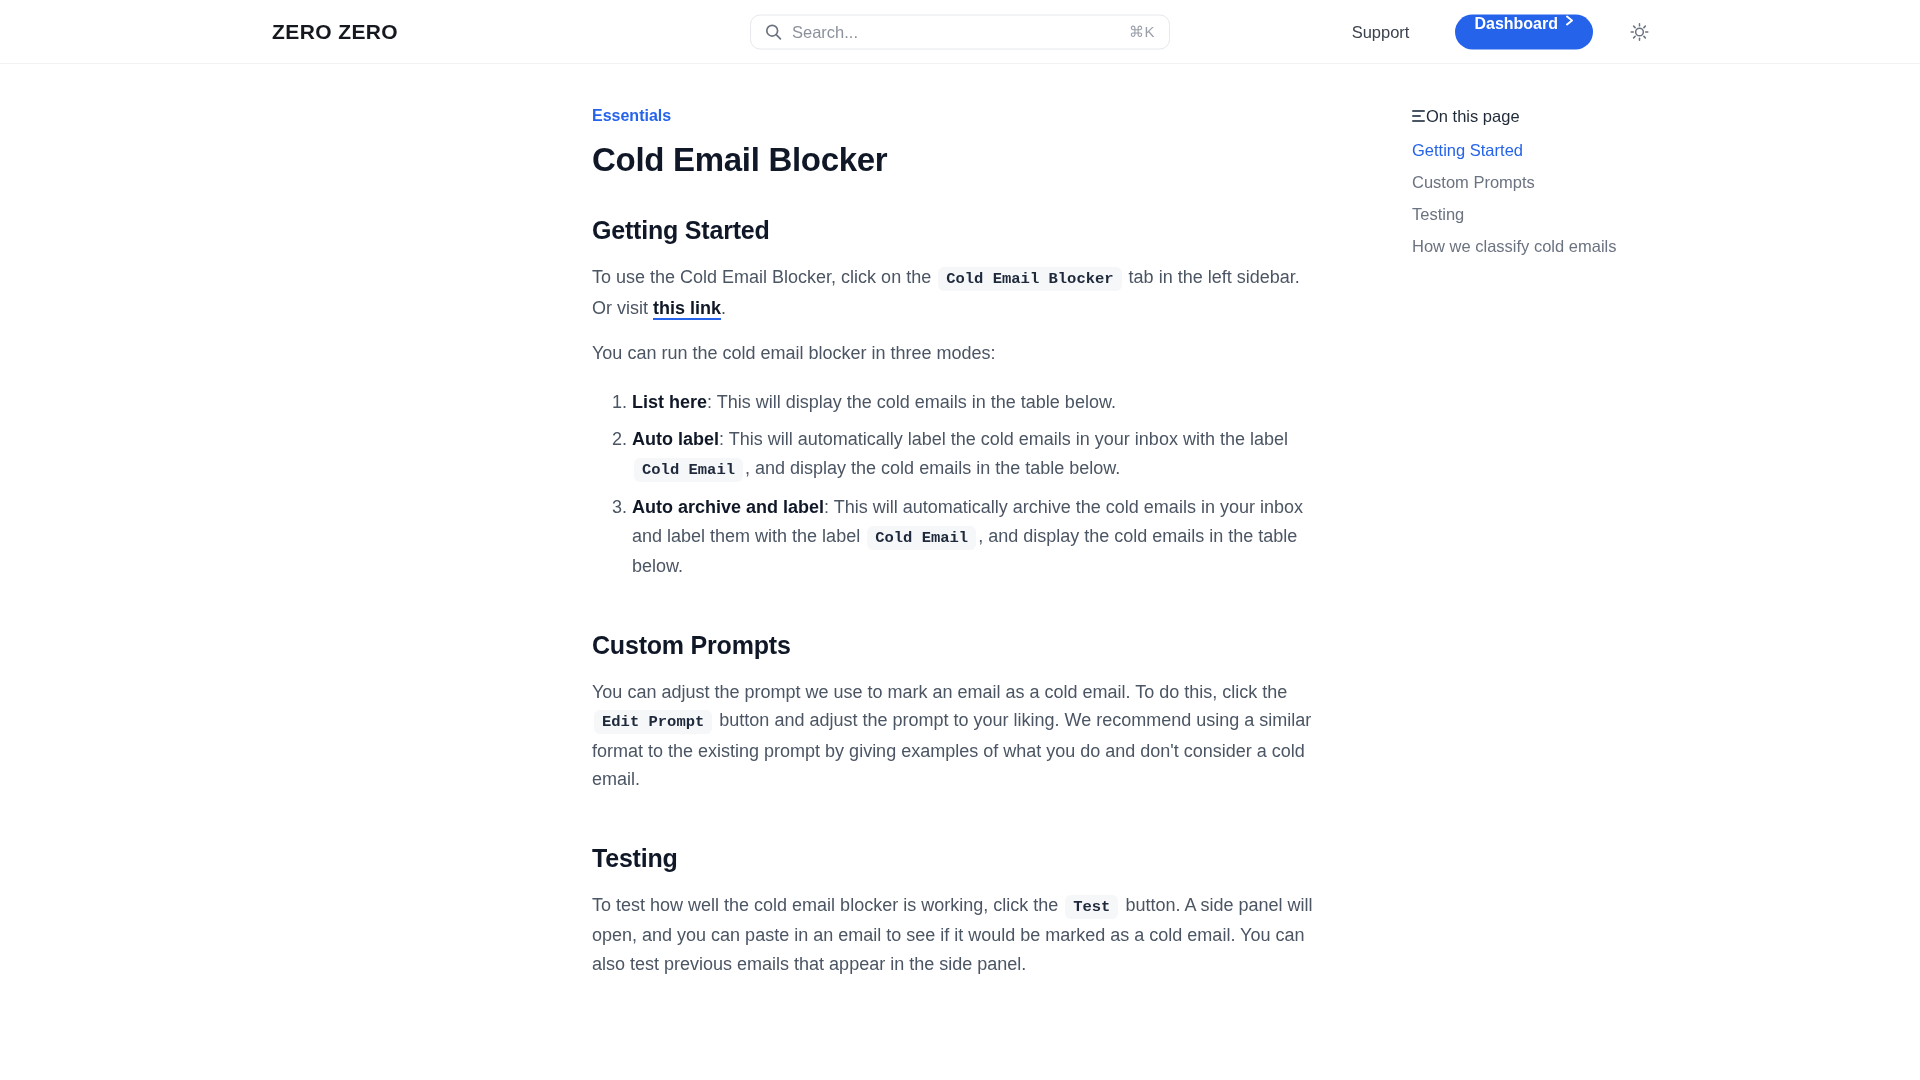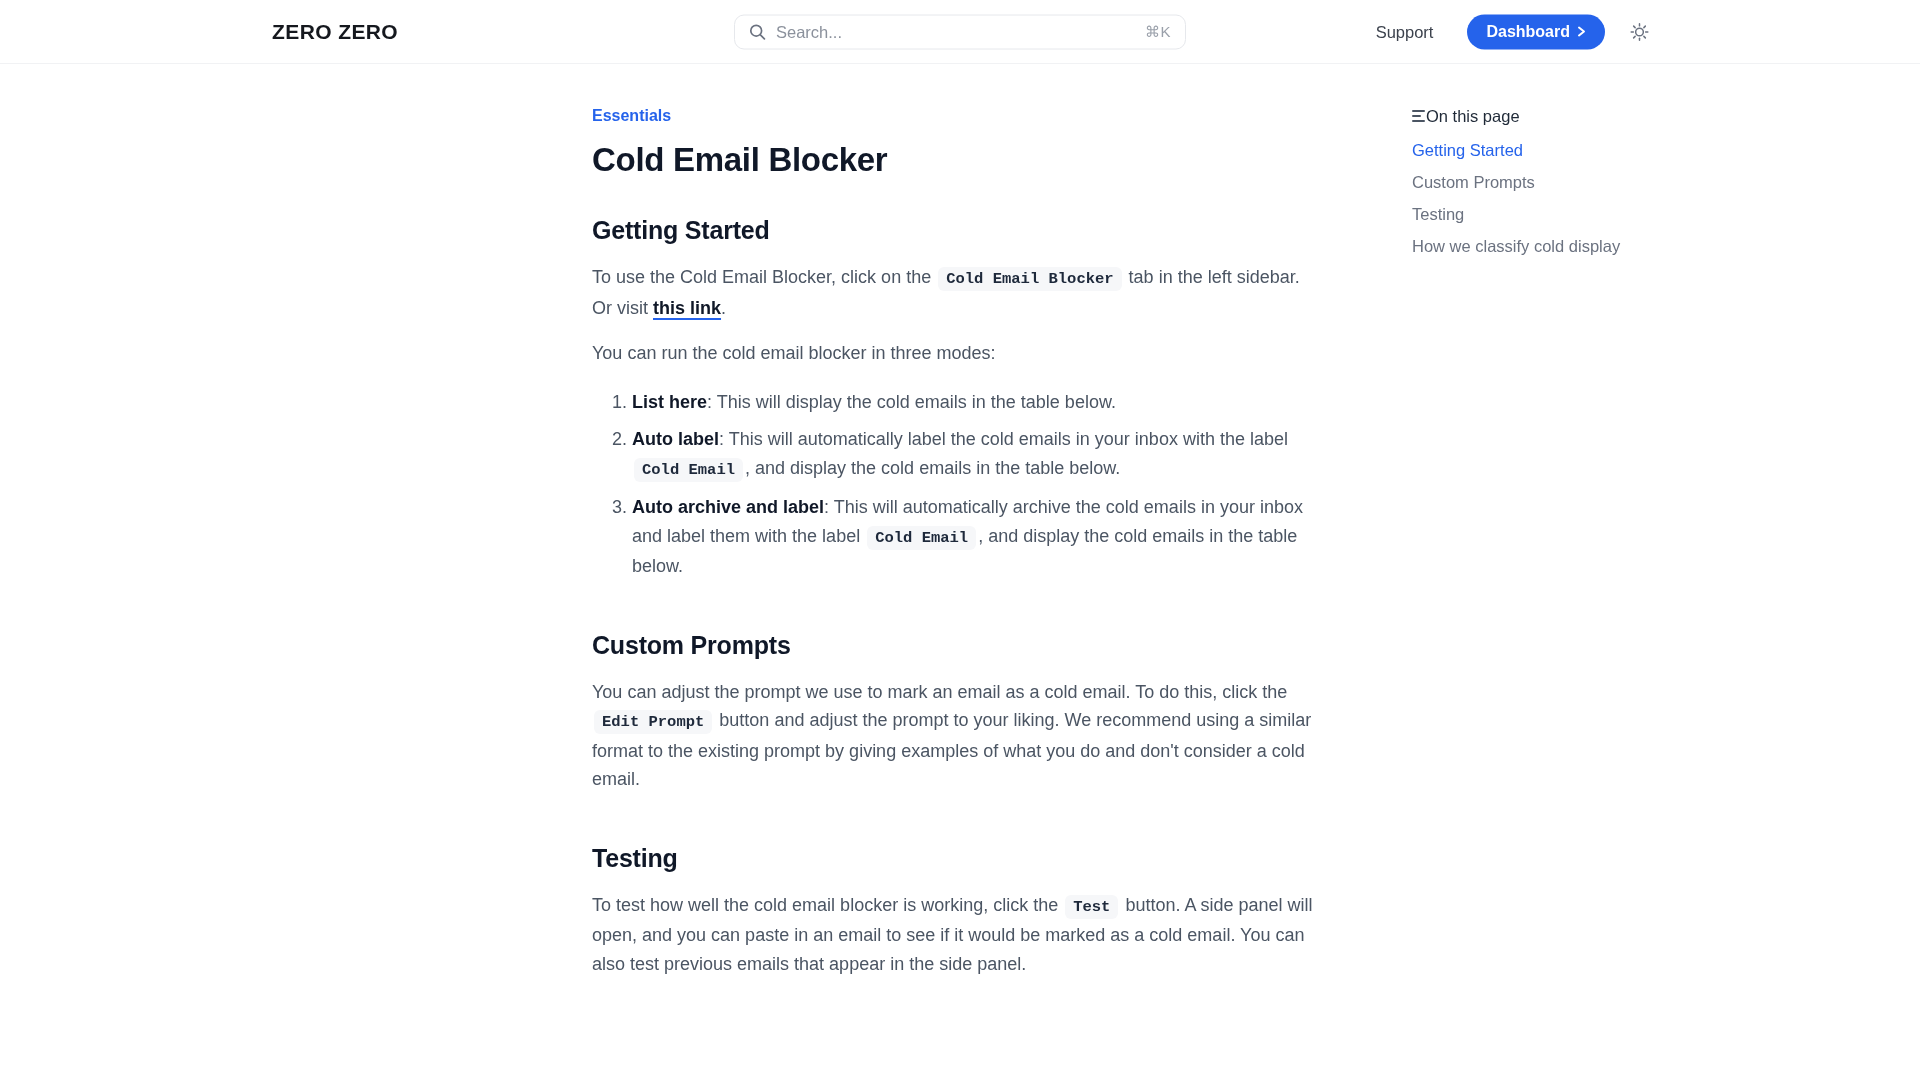--- a/index.html
+++ b/index.html
@@ -6,31 +6,31 @@
   html, body { width: 1920px; height: 1080px; overflow: hidden; background: #ffffff;
     font-family: "Liberation Sans", sans-serif; }
 
   
   .topbar { position: relative; height: 64px; background: #ffffff;
     border-bottom: 1px solid #f1f2f4; }
   .logo { position: absolute; left: 272px; top: 50%; transform: translateY(-50%);
     font-size: 21px; font-weight: 800; letter-spacing: 0.4px; color: #15181e;
     cursor: pointer; white-space: nowrap; }
   .searchbar { position: absolute; left: 50%; top: 50%; transform: translate(-50%,-50%);
-    width: 452px; height: 35px; background: #ffffff; border: 1px solid #e6e8ec;
+    width: 420px; height: 35px; background: #ffffff; border: 1px solid #e6e8ec;
     border-radius: 10px; display: flex; align-items: center; padding: 0 14px;
     cursor: text; }
   .searchbar .sicon { display: flex; align-items: center; margin-right: 10px; }
   .searchbar .ph { flex: 1; font-size: 16.5px; color: #8b919c; }
   .searchbar .kbd { font-size: 15px; color: #9aa0aa; letter-spacing: 0.5px; }
   .nav-right { position: absolute; right: 270px; top: 50%; transform: translateY(-50%);
-    display: flex; align-items: center; gap: 0; }
+    display: flex; align-items: center; gap: 12px; }
   .support { font-size: 16.5px; color: #3c424d; font-weight: 500; cursor: pointer;
     margin-right: 34px; }
-  .dash-btn { display: flex; align-items: center; gap: 7px; height: 35px;
+  .dash-btn { display: flex; align-items: flex-start; gap: 7px; height: 35px;
     padding: 0 19px; background: #2563eb; color: #ffffff; border: none;
     border-radius: 999px; font-size: 16px; font-weight: 600; cursor: pointer;
     font-family: "Liberation Sans", sans-serif; }
   .dash-btn .chev { display: flex; align-items: center; }
   .theme-toggle { margin-left: 24px; display: flex; align-items: center; cursor: pointer; }
 
   
   .page { display: flex; align-items: flex-start; }
   article { margin-left: 592px; width: 726px; padding-top: 40px; }
   aside.toc { margin-left: 94px; width: 260px; padding-top: 40px; }
@@ -144,16 +144,16 @@
           <i></i>
           <i></i>
           <i></i>
         </span>
       <span class="toc-label">On this page</span>
     </div>
     <nav class="toc-items" id="toc-items">
         <a class="toc-item active">Getting Started</a>
         <a class="toc-item">Custom Prompts</a>
         <a class="toc-item">Testing</a>
-        <a class="toc-item">How we classify cold display</a>
+        <a class="toc-item">How we classify cold emails</a>
       </nav>
   </aside>
 </div>
 
 </body></html>

